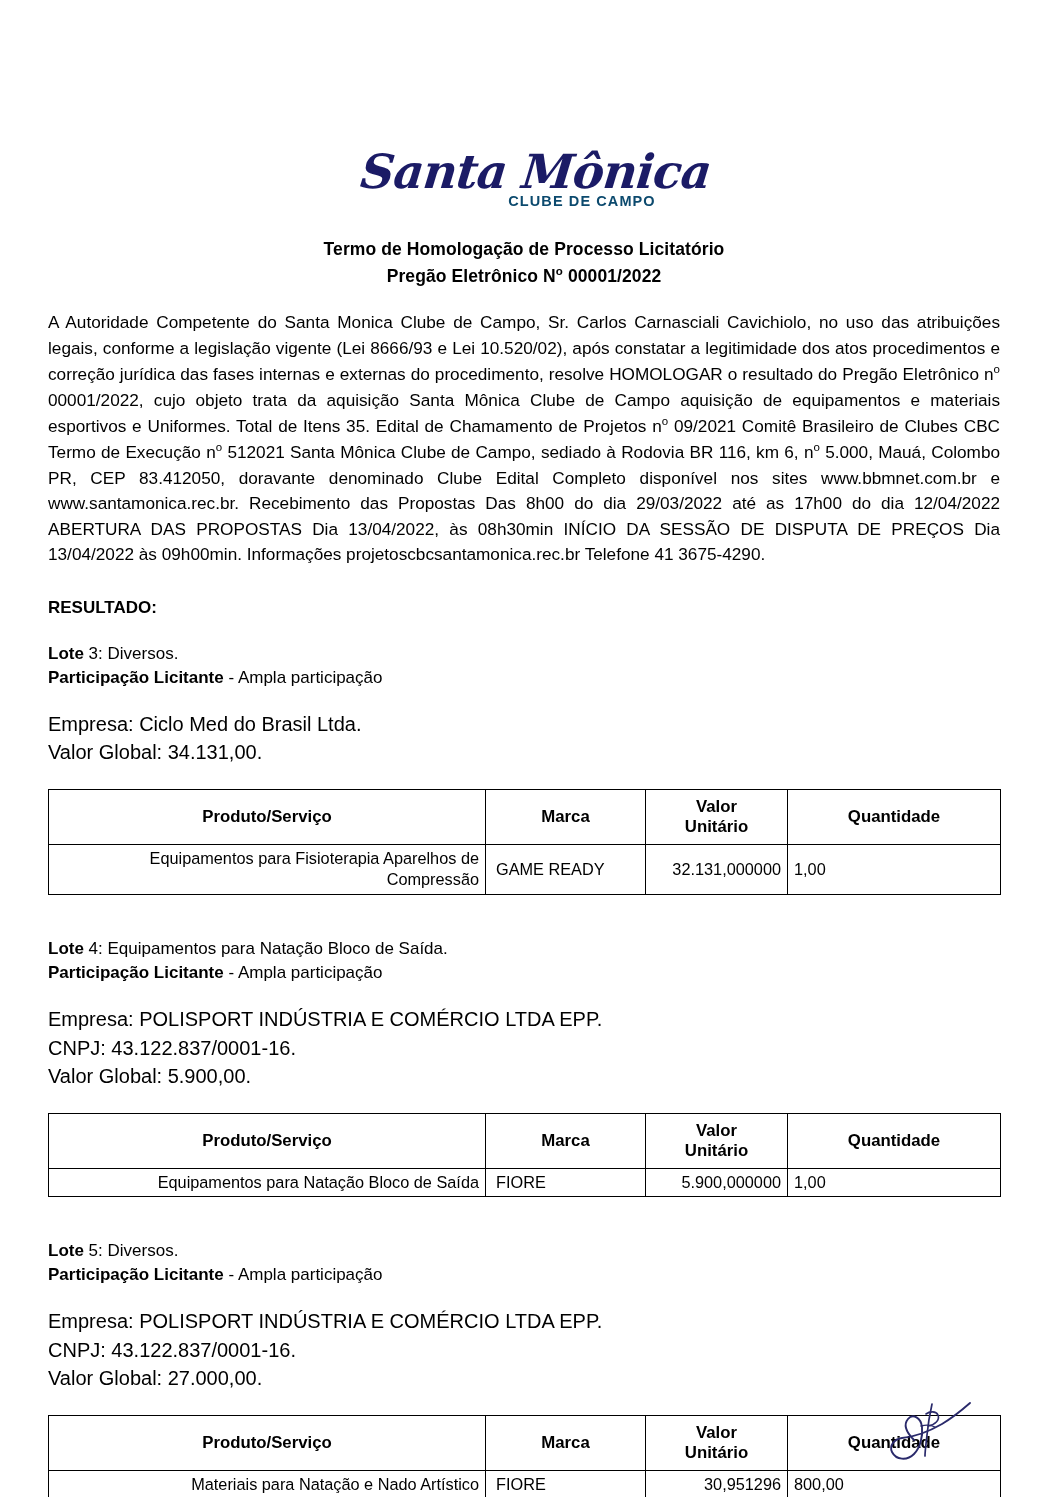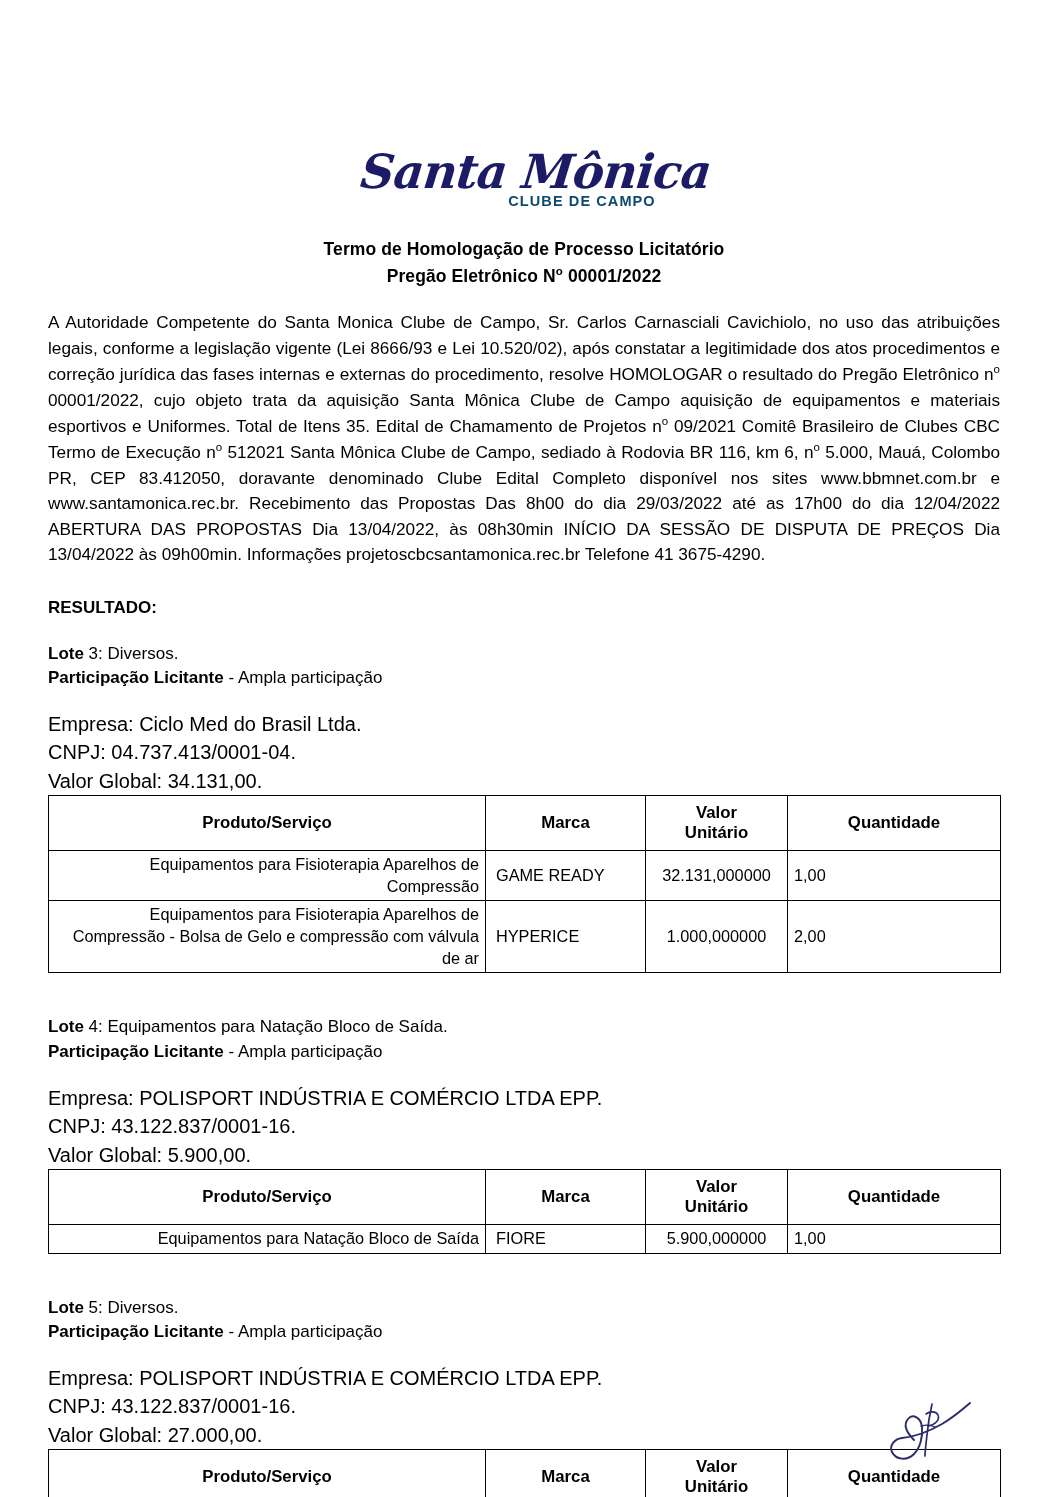--- a/index.html
+++ b/index.html
@@ -100,21 +100,21 @@
   .empresa-block {
     margin-top: 20px;
     font-size: 20px;
     line-height: 1.42;
   }
 
   
   table.bid {
     width: 952px;
     border-collapse: collapse;
-    margin-top: 0;
+    margin-top: 22px;
     table-layout: fixed;
     font-size: 16.3px;
   }
   table.bid th, table.bid td {
     border: 1.6px solid #000000;
     padding: 3px 6px;
     vertical-align: middle;
   }
   table.bid th {
     text-align: center;
@@ -125,21 +125,21 @@
   }
   table.bid td.prod {
     text-align: right;
     line-height: 1.33;
   }
   table.bid td.marca {
     text-align: left;
     padding-left: 10px;
   }
   table.bid td.valor {
-    text-align: center;
+    text-align: right;
     line-height: 1.33;
   }
   table.bid td.qtd {
     padding-right: 9px;
   }
   col.c-prod { width: 437px; }
   col.c-marca { width: 160px; }
   col.c-valor { width: 142px; }
   col.c-qtd   { width: 213px; }
 
@@ -175,21 +175,20 @@
     <div class="section-heading">RESULTADO:</div>
 
     <div id="lotes-container">
         <div>
           <div class="lote-block">
             <div><span class="b">Lote</span><span> 3: Diversos.</span></div>
             <div><span class="b">Participação Licitante</span><span> - Ampla participação</span></div>
           </div>
           <div class="empresa-block">
             <div><span>Empresa: </span><span>Ciclo Med do Brasil Ltda.</span></div>
-            <div><span>CNPJ: </span><span>04.737.413/0001-04.</span></div>
             <div><span>Valor Global: </span><span>34.131,00.</span></div>
           </div>
           <table class="bid">
             <colgroup>
               <col class="c-prod">
               <col class="c-marca">
               <col class="c-valor">
               <col class="c-qtd">
             </colgroup>
             <thead>
@@ -199,26 +198,20 @@
                 <th><span>Valor</span><br><span>Unitário</span></th>
                 <th>Quantidade</th>
               </tr>
             </thead>
             <tbody>
               <tr>
                 <td class="prod">Equipamentos para Fisioterapia Aparelhos de Compressão</td>
                 <td class="marca">GAME READY</td>
                 <td class="valor">32.131,000000</td>
                 <td class="qtd">1,00</td>
-              </tr>
-              <tr>
-                <td class="prod">Equipamentos para Fisioterapia Aparelhos de Compressão - Bolsa de Gelo e compressão com válvula de ar</td>
-                <td class="marca">HYPERICE</td>
-                <td class="valor">1.000,000000</td>
-                <td class="qtd">2,00</td>
               </tr>
             </tbody>
           </table>
           <div class="gap-after-table"></div>
         </div>
         <div>
           <div class="lote-block">
             <div><span class="b">Lote</span><span> 4: Equipamentos para Natação Bloco de Saída.</span></div>
             <div><span class="b">Participação Licitante</span><span> - Ampla participação</span></div>
           </div>

